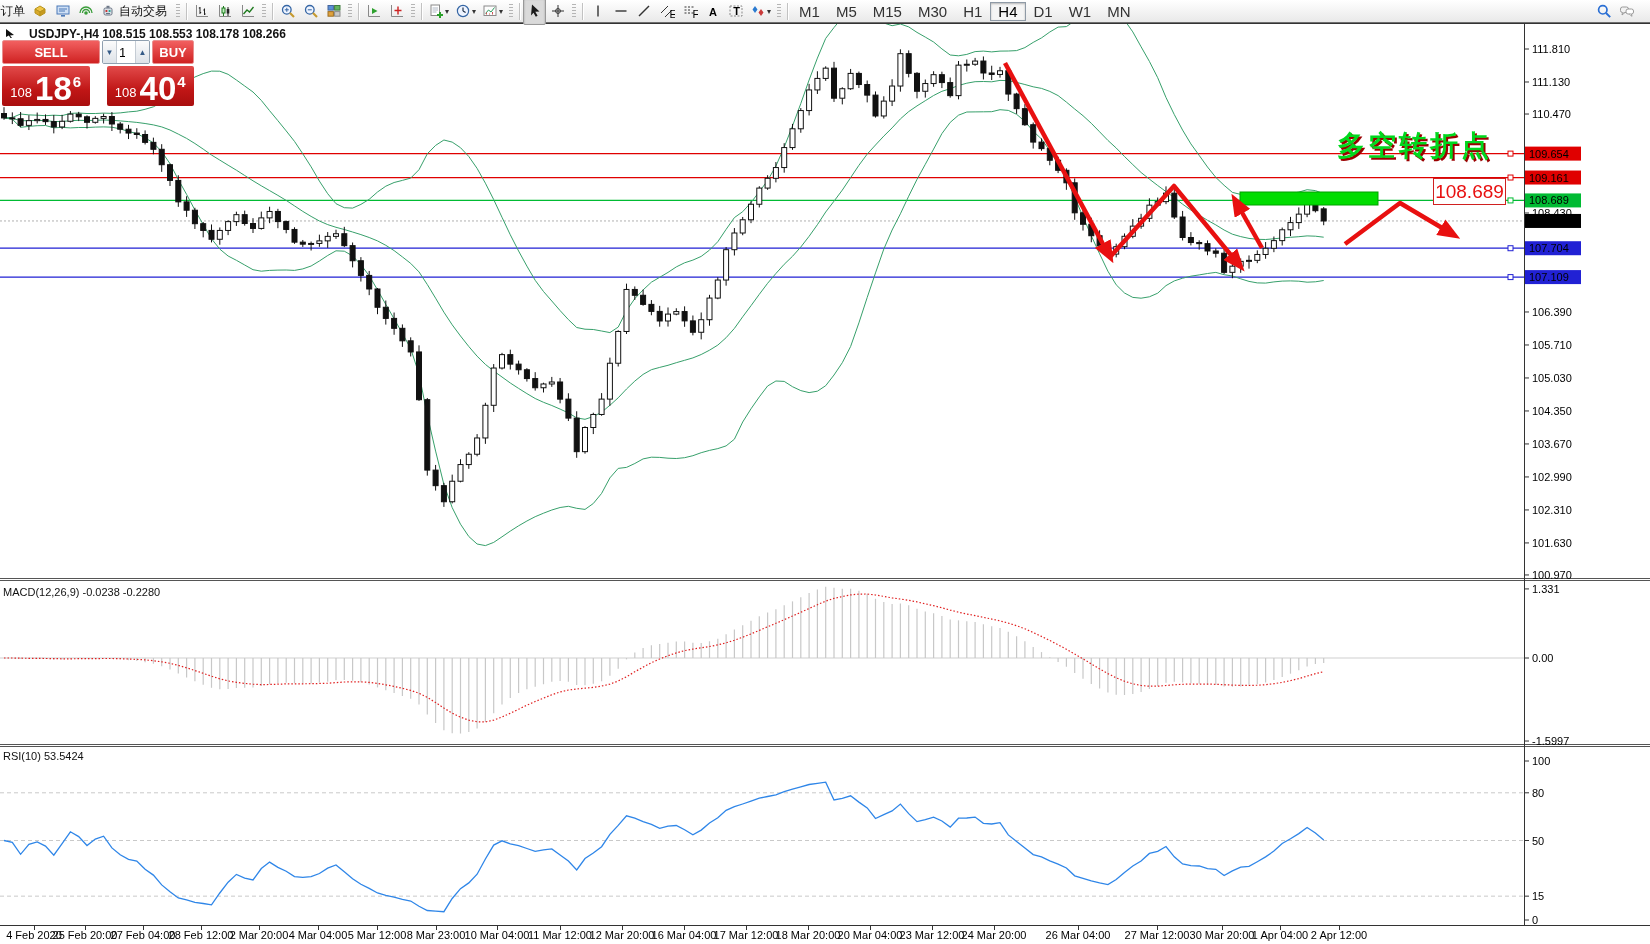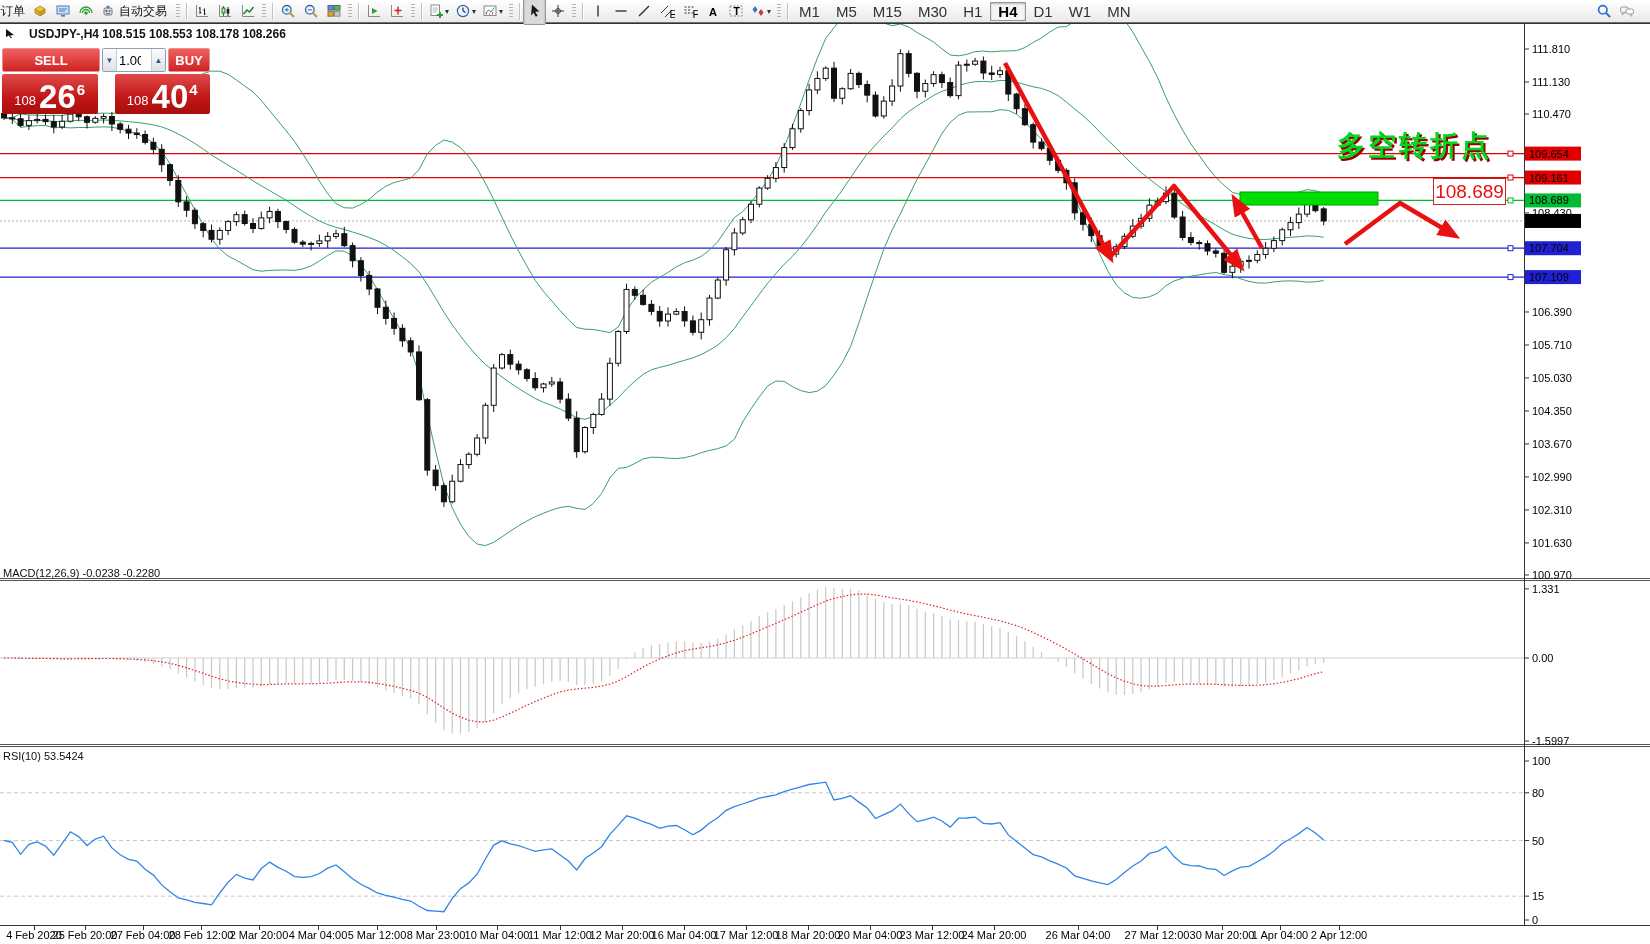--- a/index.html
+++ b/index.html
@@ -17,35 +17,35 @@
 .sep{width:1px;height:17px;background:#c2c2c2;box-shadow:1px 0 0 #fff;margin:0 3px;flex:none}
 .tbtn{height:20px;min-width:23px;padding:13px 2px;display:flex;align-items:center;justify-content:center;
   border:1px solid transparent;border-radius:2px;flex:none}
 .tbtn.active{background:#dadada;border-color:#999;box-shadow:inset 0 1px 2px rgba(0,0,0,.3)}
 .tbtn svg{width:16px;height:16px;display:block}
 .tlabel{font-size:12px;color:#111;margin:0 3px;white-space:nowrap}
 .neworder{margin-left:-13px}
 .caret{font-size:8px;color:#333;margin-left:1px}
 .tfbtn{font-size:15px;color:#333;height:19px;padding:0 7px;display:flex;align-items:center;
   border:1px solid transparent;flex:none}
-.tfbtn.active{background:#f5f5f5;border-color:#8f9aa6;box-shadow:inset 0 1px 2px rgba(0,0,0,.25);color:#000;font-weight:bold}
+.tfbtn.active{background:#f5f5f5;border-color:#8f9aa6;box-shadow:inset 0 1px 2px rgba(0,0,0,.25);color:#000;font-weight:normal}
 .rightIcons{margin-left:auto;display:flex;align-items:center;margin-right:10px}
 
 
 .symbol-header{position:absolute;left:6px;top:27px;z-index:4;font-size:12px;font-weight:bold;color:#111;
   display:flex;gap:13px;align-items:center;white-space:nowrap}
-.macd-label{position:absolute;left:3px;top:567px;z-index:4;font-size:11px;color:#111}
+.macd-label{position:absolute;left:3px;top:586px;z-index:4;font-size:11px;color:#111}
 .rsi-label{position:absolute;left:3px;top:750px;z-index:4;font-size:11px;color:#111}
 .cn-note{position:absolute;z-index:5;font-size:28px;font-weight:bold;color:#00d81e;
   text-shadow:2px 2px 0 #9b0000;letter-spacing:3px;white-space:nowrap}
 .callout{position:absolute;z-index:5;width:73px;height:27px;border:1px solid #d02020;color:#e81010;
   background:#fff;font-size:19px;display:flex;align-items:center;justify-content:center}
 
 
-.trade-panel{position:absolute;left:2px;top:48px;width:208px;z-index:4;font-family:"Liberation Sans",sans-serif}
+.trade-panel{position:absolute;left:2px;top:40px;width:192px;z-index:4;font-family:"Liberation Sans",sans-serif}
 .tp-row1{display:flex;height:24px;gap:2px}
 .sell-btn,.buy-btn{background:linear-gradient(#f26060,#cf2222);color:#fff;font-size:13px;font-weight:bold;
   display:flex;align-items:center;justify-content:center;border:1px solid #e98f8f;border-radius:2px}
 .sell-btn{width:98px}
 .buy-btn{width:42px}
 .vol-box{flex:1;display:flex;background:#fff;border:1px solid #90a0b0;border-radius:2px;overflow:hidden}
 .vol-btn{width:14px;background:linear-gradient(#fcfcfc,#dde2e8);border:0;color:#345a86;font-size:8px;
   display:flex;align-items:center;justify-content:center;cursor:default}
 .vol-btn.l{border-right:1px solid #c5ccd4}.vol-btn.r{border-left:1px solid #c5ccd4}
 .vol-input{flex:1;border:0;outline:0;text-align:right;padding-right:10px;font-size:13px;font-family:inherit;min-width:0}
@@ -990,21 +990,21 @@
       <div class="vol-box">
         <button class="vol-btn l">▼</button>
         <input class="vol-input" readonly="" value="1.00" style="">
         <button class="vol-btn r" actable="true">▲</button>
       </div>
       <div class="buy-btn">BUY</div>
     </div>
     <div class="tp-row2">
       <div class="price-box">
         <span class="p-small">108</span>
-        <span class="p-big">26</span>
+        <span class="p-big">18</span>
         <span class="p-sup">6</span>
       </div>
       <div class="price-box">
         <span class="p-small">108</span>
         <span class="p-big">40</span>
         <span class="p-sup">4</span>
       </div>
     </div>
   </div>
 

